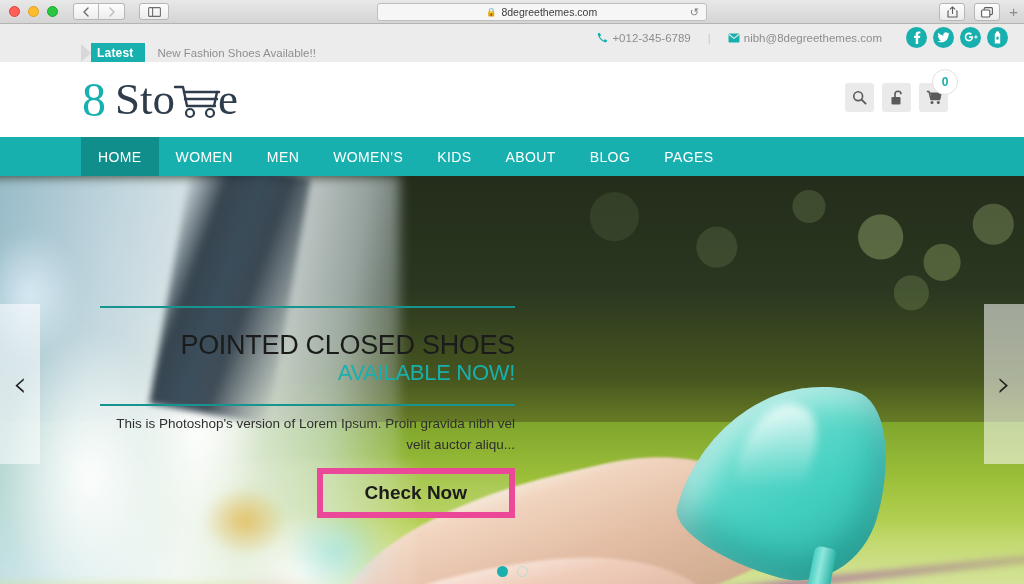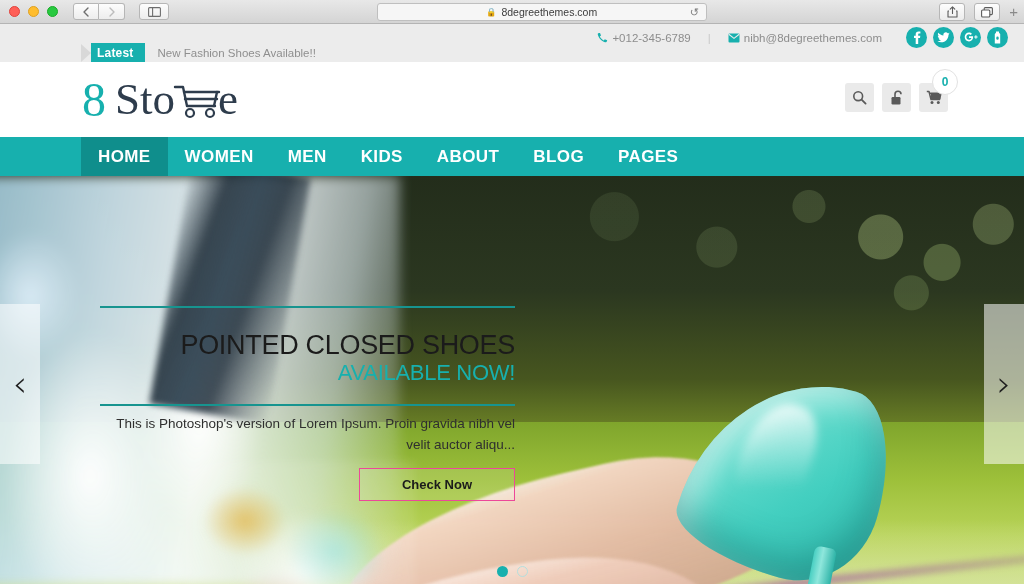--- a/index.html
+++ b/index.html
@@ -147,22 +147,22 @@
   .mainnav {
     height: 39px;
     background: #17b0ae;
     display: flex; align-items: stretch;
     padding-left: 81px;
   }
   .nav-item {
     display: flex; align-items: center;
     padding: 0 17px;
     color: #ffffff;
-    font-size: 17px;
-    font-weight: bold;
+    font-size: 14px;
+    font-weight: normal;
     letter-spacing: .4px;
   }
   .nav-item.active { background: #0f8e8c; }
 
   
   .hero {
     position: relative;
     height: 410px;
     overflow: hidden;
     background: #1d2a1a;
@@ -297,23 +297,23 @@
     white-space: nowrap;
   }
   .cap-rule2 { width: 100%; height: 2px; background: #17948f; margin-top: 18px; }
   .cap-desc {
     font-size: 13.5px; color: #2f2f2f;
     line-height: 1.55; margin-top: 8px;
   }
   .cap-btn {
     display: inline-block;
     margin-top: 12px;
-    border: 1px solid #ec4899;
+    border: 6px solid #ec4899;
     padding: 8px 42px;
-    font-size: 13px; font-weight: bold; color: #1b1b1b;
+    font-size: 19px; font-weight: bold; color: #1b1b1b;
     background: rgba(255,255,255,.12);
   }
 
   .dots {
     position: absolute; left: 0; right: 0; bottom: 9px;
     display: flex; justify-content: center; gap: 9px;
   }
   .dot { width: 11px; height: 11px; border-radius: 50%; }
   .dot.on { background: #17b0ae; }
   .dot.off { background: transparent; border: 1.5px solid #b5dfdd; }
@@ -462,20 +462,21 @@
         </svg>
       <span class="cart-badge">0</span>
     </div>
   </div>
 </div>
 
 <div class="mainnav">
   <a class="nav-item active">HOME</a>
   <a class="nav-item">WOMEN</a>
   <a class="nav-item">MEN</a>
+  <a class="nav-item">WOMEN'S</a>
   <a class="nav-item">KIDS</a>
   <a class="nav-item">ABOUT</a>
   <a class="nav-item">BLOG</a>
   <a class="nav-item">PAGES</a>
 </div>
 
 <div class="hero">
   <div class="hero-photo">
     <div class="sky"></div>
     <div class="grass"></div>

